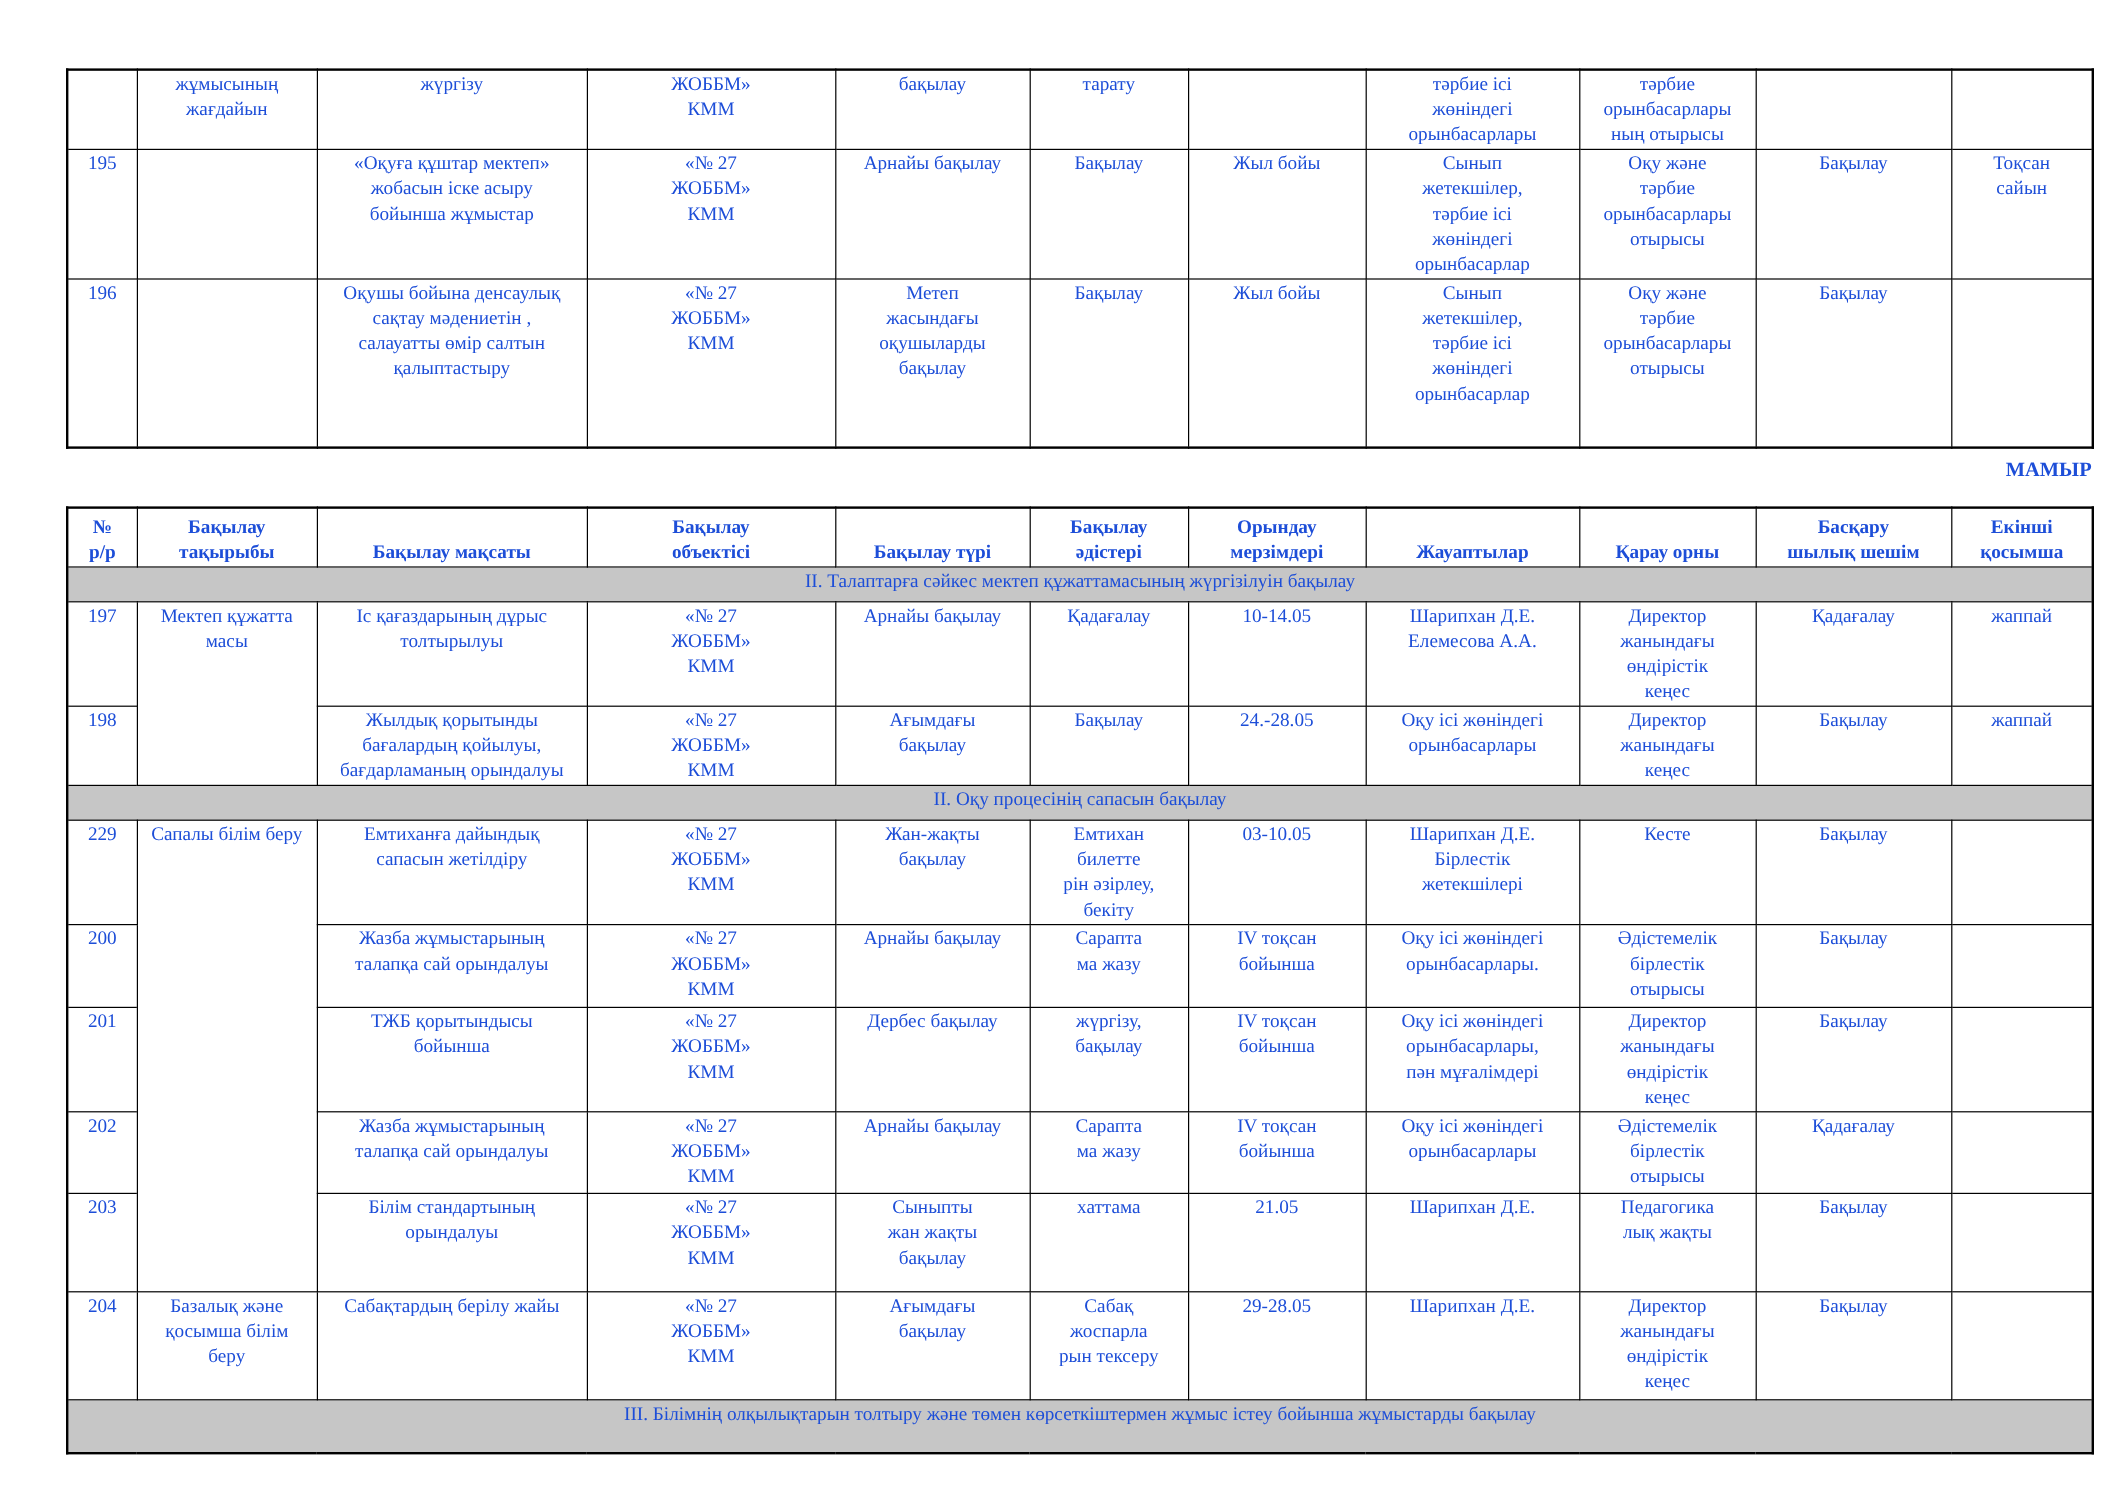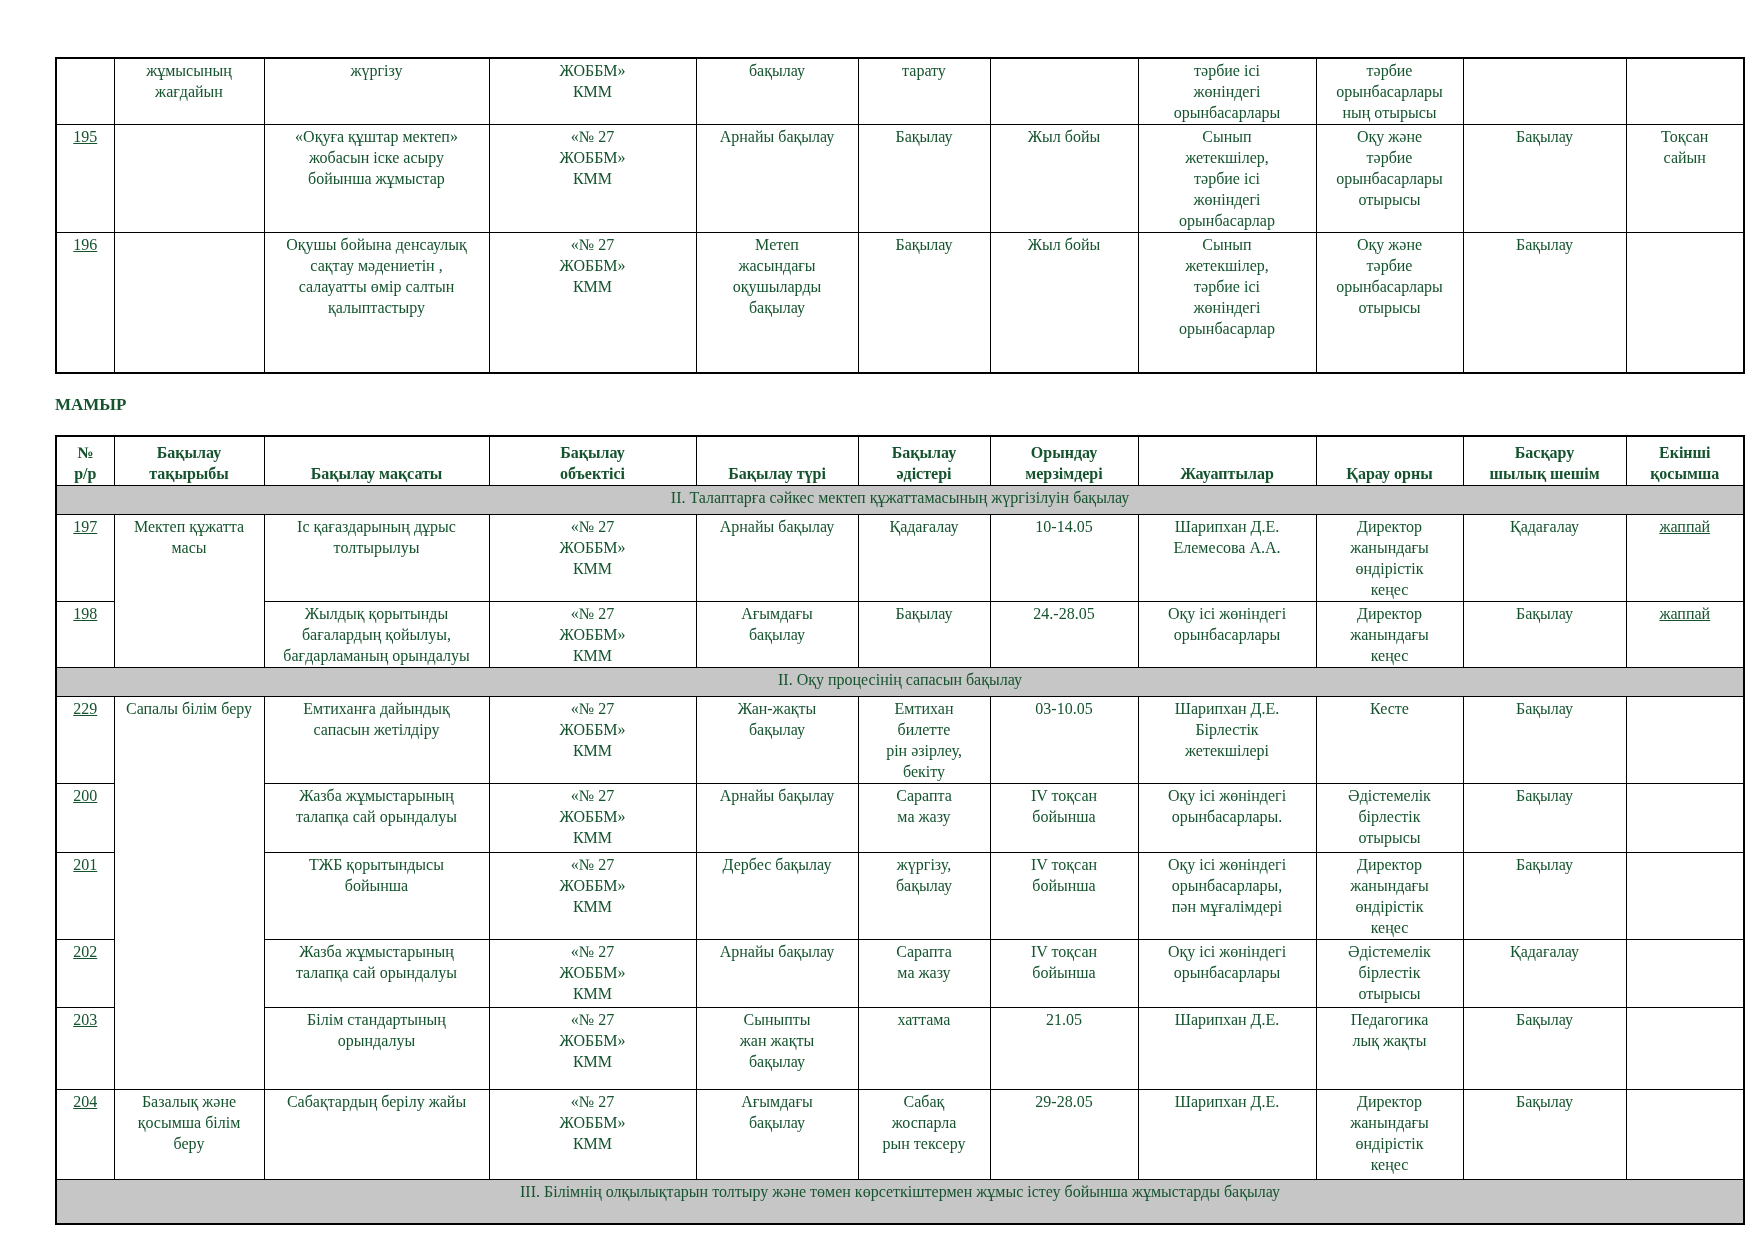--- a/index.html
+++ b/index.html
@@ -1,45 +1,45 @@
 <!DOCTYPE html>
 <html><head>
 <meta charset="utf-8">
 <style>
   html,body{margin:0;padding:0;background:#fff;}
   .page{
     width:1754px;height:1241px;box-sizing:border-box;
     padding:57px 0 0 55px;background:#ffffff;
     font-family:"Liberation Serif","DejaVu Serif",serif;
-    color:#14532d;
+    color:#1d4ed8;
   }
   table.grid{
     table-layout:fixed;border-collapse:collapse;width:1688px;
     border:2px solid #000;
   }
   table.grid td, table.grid th{
     border:1px solid #000;
     padding:1px 3px;
     font-size:16px;line-height:21px;
     text-align:center;vertical-align:top;
     white-space:pre-line;
     overflow:hidden;
     font-weight:normal;
   }
   table.grid th{vertical-align:bottom;font-weight:bold;}
-  td.vb{vertical-align:bottom;text-decoration:underline;}
+  td.vb{vertical-align:bottom;}
   td.vm{vertical-align:middle;}
   td.section{
     background:#c6c6c6;font-weight:bold;font-size:16.5px;
     border-top:2px solid #000;border-bottom:2px solid #000;
     vertical-align:middle;padding:2px 3px;
   }
   .month{
-    width:1688px;text-align:left;font-weight:bold;font-size:17px;
-    padding:21px 0 20px 0;
+    width:1688px;text-align:right;font-weight:bold;font-size:17px;
+    padding:8px 0 20px 0;
   }
 </style>
 </head>
 <body>
 
 <div class="page">
 
   <table class="grid">
     <colgroup>
       <col style="width:58px">

